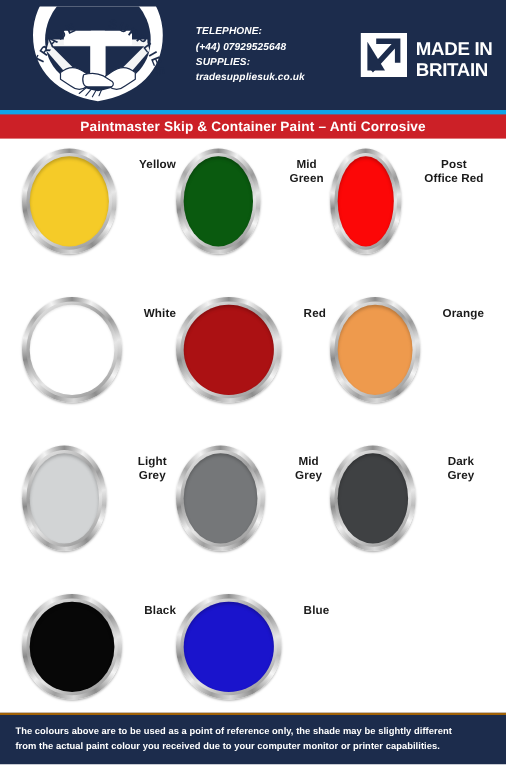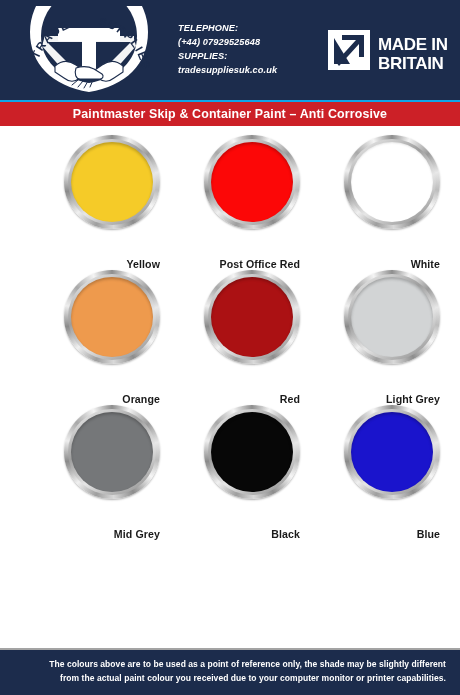--- a/index.html
+++ b/index.html
@@ -38,35 +38,35 @@
   .banner {
     height:26px;
     background:#cc2027;
     color:#ffffff;
     display:flex;
     align-items:center;
     justify-content:center;
     font-size:12.4px;
     font-weight:bold;
     letter-spacing:.15px;
-    border-top:2px solid #0ea5e9;
+    border-top:4px solid #0ea5e9;
   }
 
   
   .grid {
     padding:9px 20px 0 20px;
     display:flex;
     flex-wrap:wrap;
   }
   .cell {
     width:140px;
     height:135px;
     display:flex;
-    flex-direction:column;
-    align-items:flex-end;
+    flex-direction:row;
+    align-items:flex-start;
     gap:20px;
   }
   .can {
     position:relative;
     width:96px;
     height:96px;
     border-radius:50%;
     
     background:
       conic-gradient(from 0deg,
@@ -112,26 +112,26 @@
     letter-spacing:.1px;
   }
 
   
   .footer {
     position:absolute;
     left:0; right:0; bottom:0;
     background:#1c2c4c;
     color:#ffffff;
     padding:8px 14px 9px 14px;
-    text-align:right;
+    text-align:left;
     font-size:8.5px;
     font-weight:bold;
     line-height:1.62;
     letter-spacing:.05px;
-    border-top:2px solid #a3a3a3;
+    border-top:2px solid #a16207;
   }
 </style>
 </head>
 <body>
 
 <div class="header">
 
   <div class="logo-crest">
     <svg viewBox="0 0 150 88" width="150" height="88" aria-hidden="true">
       <defs>
@@ -202,63 +202,75 @@
 
 <div class="grid">
 
   <div class="cell">
     <div class="can">
       <div class="paint" style="background:#f5cb28"></div>
     </div>
     <div class="label">Yellow</div>
   </div>
 
+  <div class="cell">
+    <div class="can">
+      <div class="paint" style="background:#0a5a0f"></div>
+    </div>
+    <div class="label">Mid Green</div>
+  </div>
 
   <div class="cell">
     <div class="can">
       <div class="paint" style="background:#fc0707"></div>
     </div>
     <div class="label">Post Office Red</div>
   </div>
 
   <div class="cell">
     <div class="can">
       <div class="paint white-paint" style="background:#ffffff"></div>
     </div>
     <div class="label">White</div>
   </div>
 
   <div class="cell">
     <div class="can">
+      <div class="paint" style="background:#ab1113"></div>
+    </div>
+    <div class="label">Red</div>
+  </div>
+
+  <div class="cell">
+    <div class="can">
       <div class="paint" style="background:#ee9a4d"></div>
     </div>
     <div class="label">Orange</div>
   </div>
 
   <div class="cell">
     <div class="can">
-      <div class="paint" style="background:#ab1113"></div>
-    </div>
-    <div class="label">Red</div>
-  </div>
-
-  <div class="cell">
-    <div class="can">
       <div class="paint" style="background:#d2d4d5"></div>
     </div>
     <div class="label">Light Grey</div>
   </div>
 
   <div class="cell">
     <div class="can">
       <div class="paint" style="background:#757779"></div>
     </div>
     <div class="label">Mid Grey</div>
   </div>
 
+  <div class="cell">
+    <div class="can">
+      <div class="paint" style="background:#3f4143"></div>
+    </div>
+    <div class="label">Dark Grey</div>
+  </div>
 
   <div class="cell">
     <div class="can">
       <div class="paint" style="background:#070707"></div>
     </div>
     <div class="label">Black</div>
   </div>
 
   <div class="cell">
     <div class="can">

